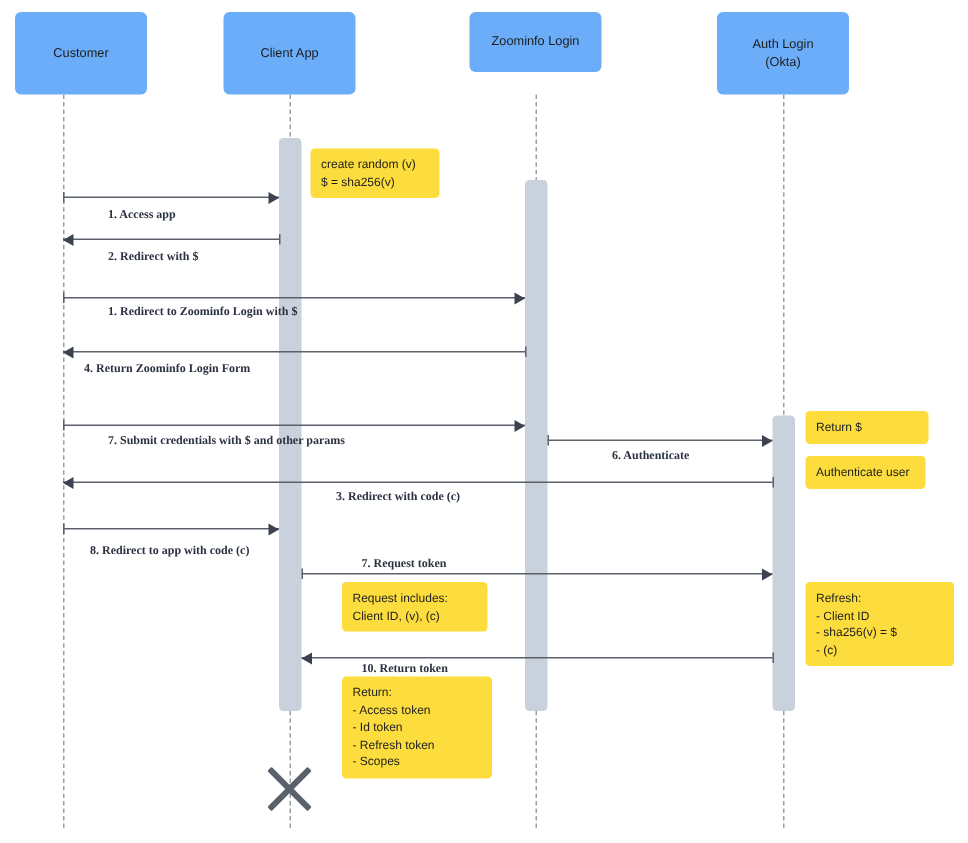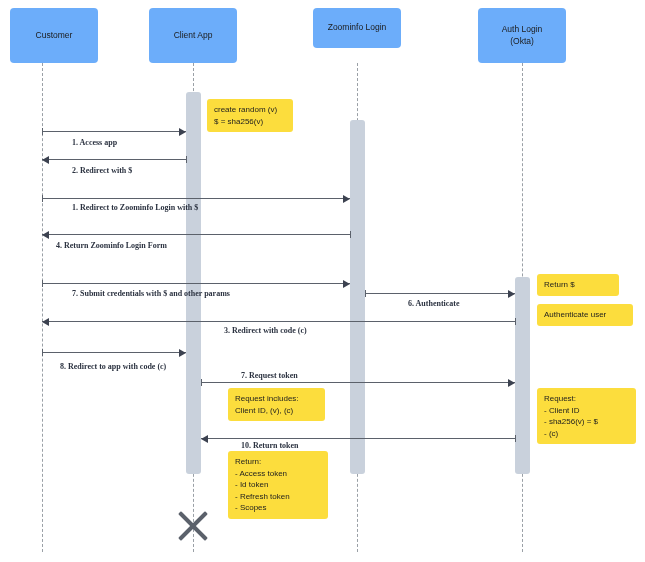--- a/index.html
+++ b/index.html
@@ -115,24 +115,24 @@
       </div>
       <div class="actor-box" style="left: 478px; top: 8px; width: 88px; height: 55px;">
         <span>Auth Login
 (Okta)</span>
       </div>
     </div>
   <div id="layer-notes">
       <div class="note" style="left: 207px; top: 99px; width: 86px; min-height: 31px;">create random (v)
 $ = sha256(v)</div>
       <div class="note" style="left: 537px; top: 274px; width: 82px; min-height: 20px;">Return $</div>
-      <div class="note" style="left: 537px; top: 304px; width: 96px; min-height: 20px;">Authenticate user</div>
+      <div class="note" style="left: 537px; top: 304px; width: 80px; min-height: 20px;">Authenticate user</div>
       <div class="note" style="left: 228px; top: 388px; width: 97px; min-height: 32px;">Request includes:
 Client ID, (v), (c)</div>
-      <div class="note" style="left: 537px; top: 388px; width: 99px; min-height: 52px;">Request:
+      <div class="note" style="left: 537px; top: 388px; width: 99px; min-height: 52px;">Refresh:
    - Client ID
    -  sha256(v) = $
    - (c)</div>
       <div class="note" style="left: 228px; top: 451px; width: 100px; min-height: 65px;">Return:
    - Access token
    - Id token
    - Refresh token
    - Scopes</div>
     </div>
   <div id="layer-destroy">

